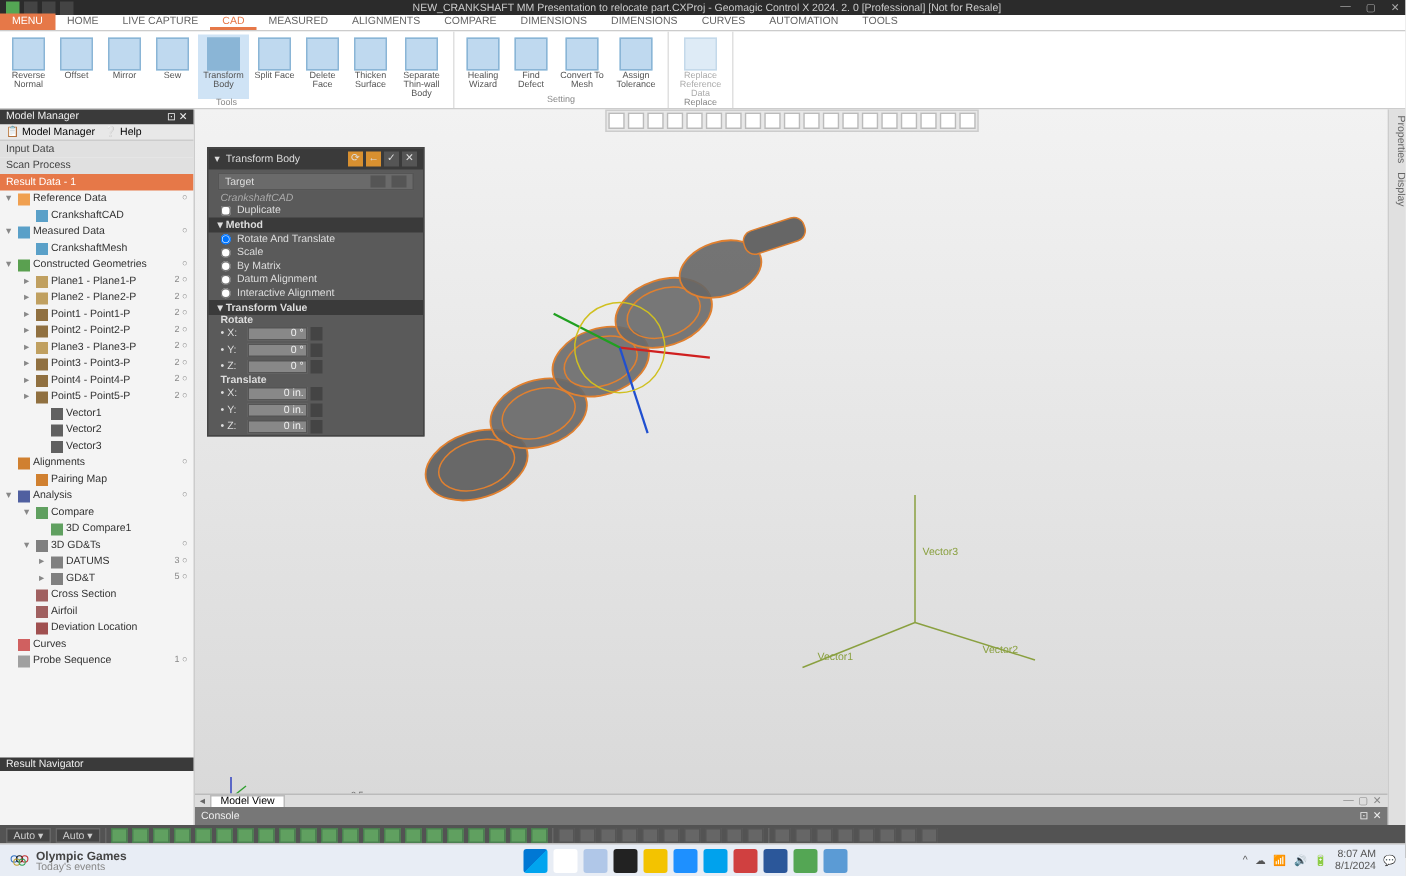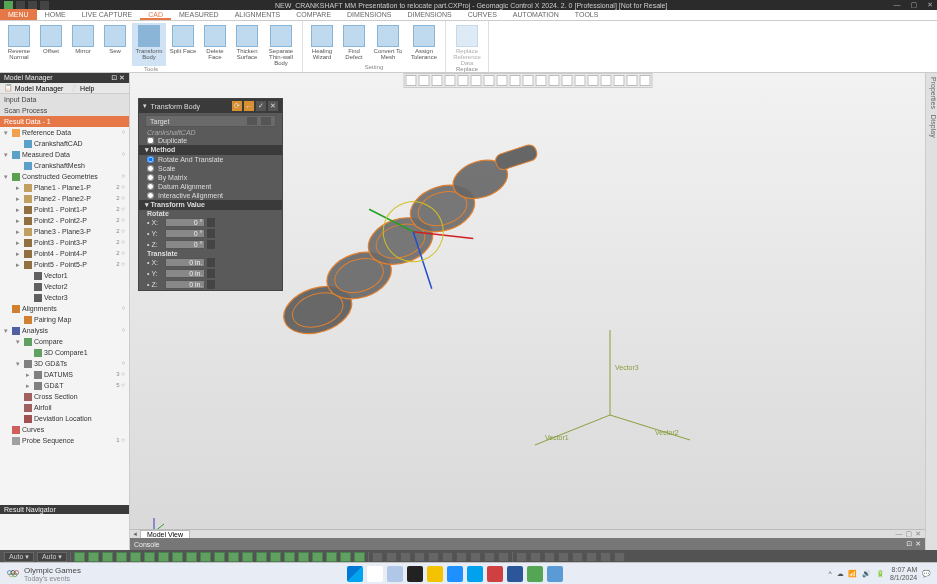--- a/index.html
+++ b/index.html
@@ -622,21 +622,21 @@
 <div class="taskbar">
   <div class="news">
     <svg class="rings" viewBox="0 0 20 20">
         <circle cx="5" cy="8" r="3" fill="none" stroke="#3070c0"></circle>
         <circle cx="10" cy="8" r="3" fill="none" stroke="#222"></circle>
         <circle cx="15" cy="8" r="3" fill="none" stroke="#c03030"></circle>
         <circle cx="7.5" cy="11" r="3" fill="none" stroke="#c0a030"></circle>
         <circle cx="12.5" cy="11" r="3" fill="none" stroke="#30a050"></circle>
       </svg>
     <div>
-      <div style="font-weight:normal">Olympic Games</div>
+      <div style="font-weight:bold">Olympic Games</div>
       <div style="font-size:7px;color:#888">Today's events</div>
     </div>
   </div>
   <div class="center">
     <span style="background:linear-gradient(135deg,#0078d4 50%,#00a4ef 50%)"></span>
     <span style="background:#fff"></span>
     <span></span>
     <span style="background:#222"></span>
     <span style="background:#f3c300"></span>
     <span style="background:#1e90ff"></span>

